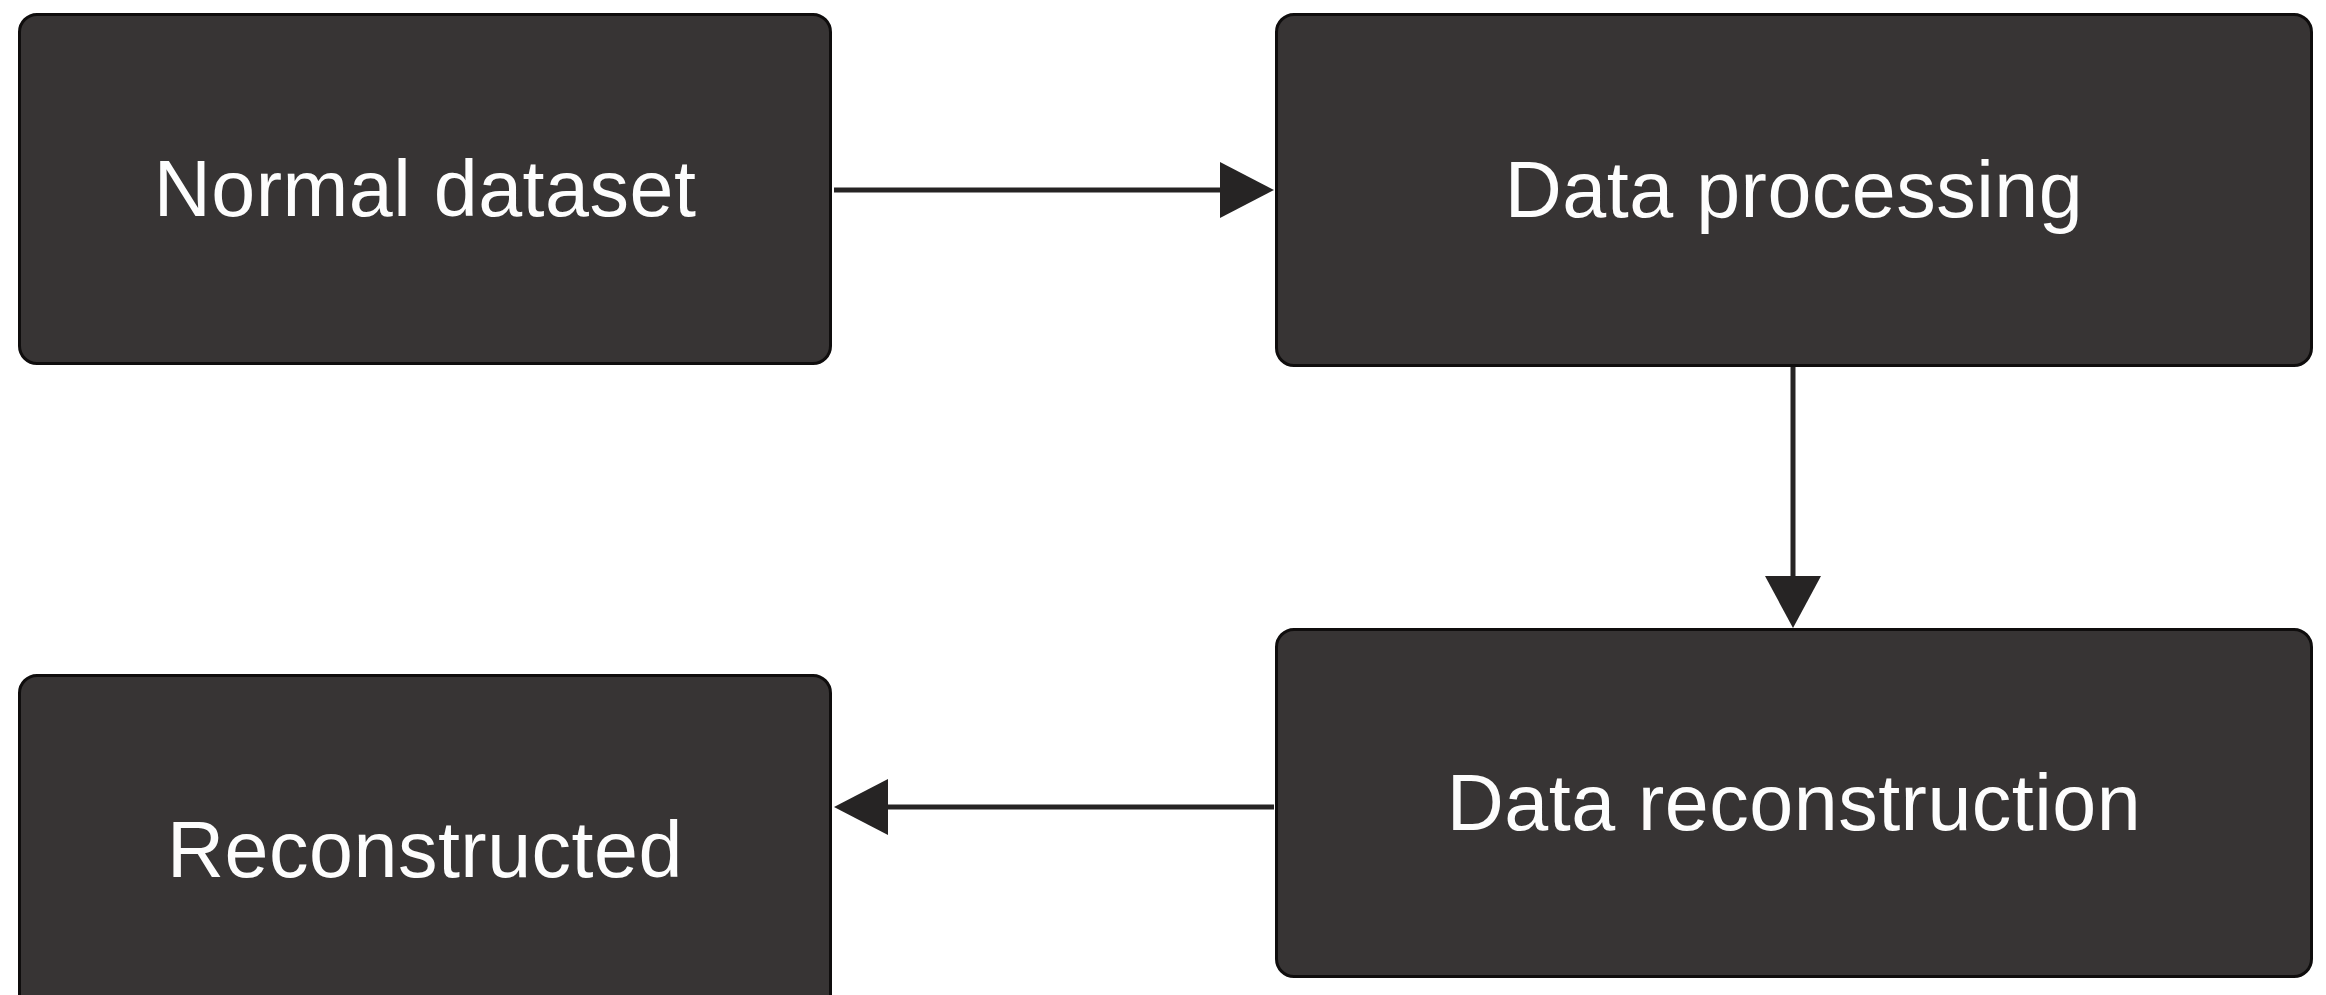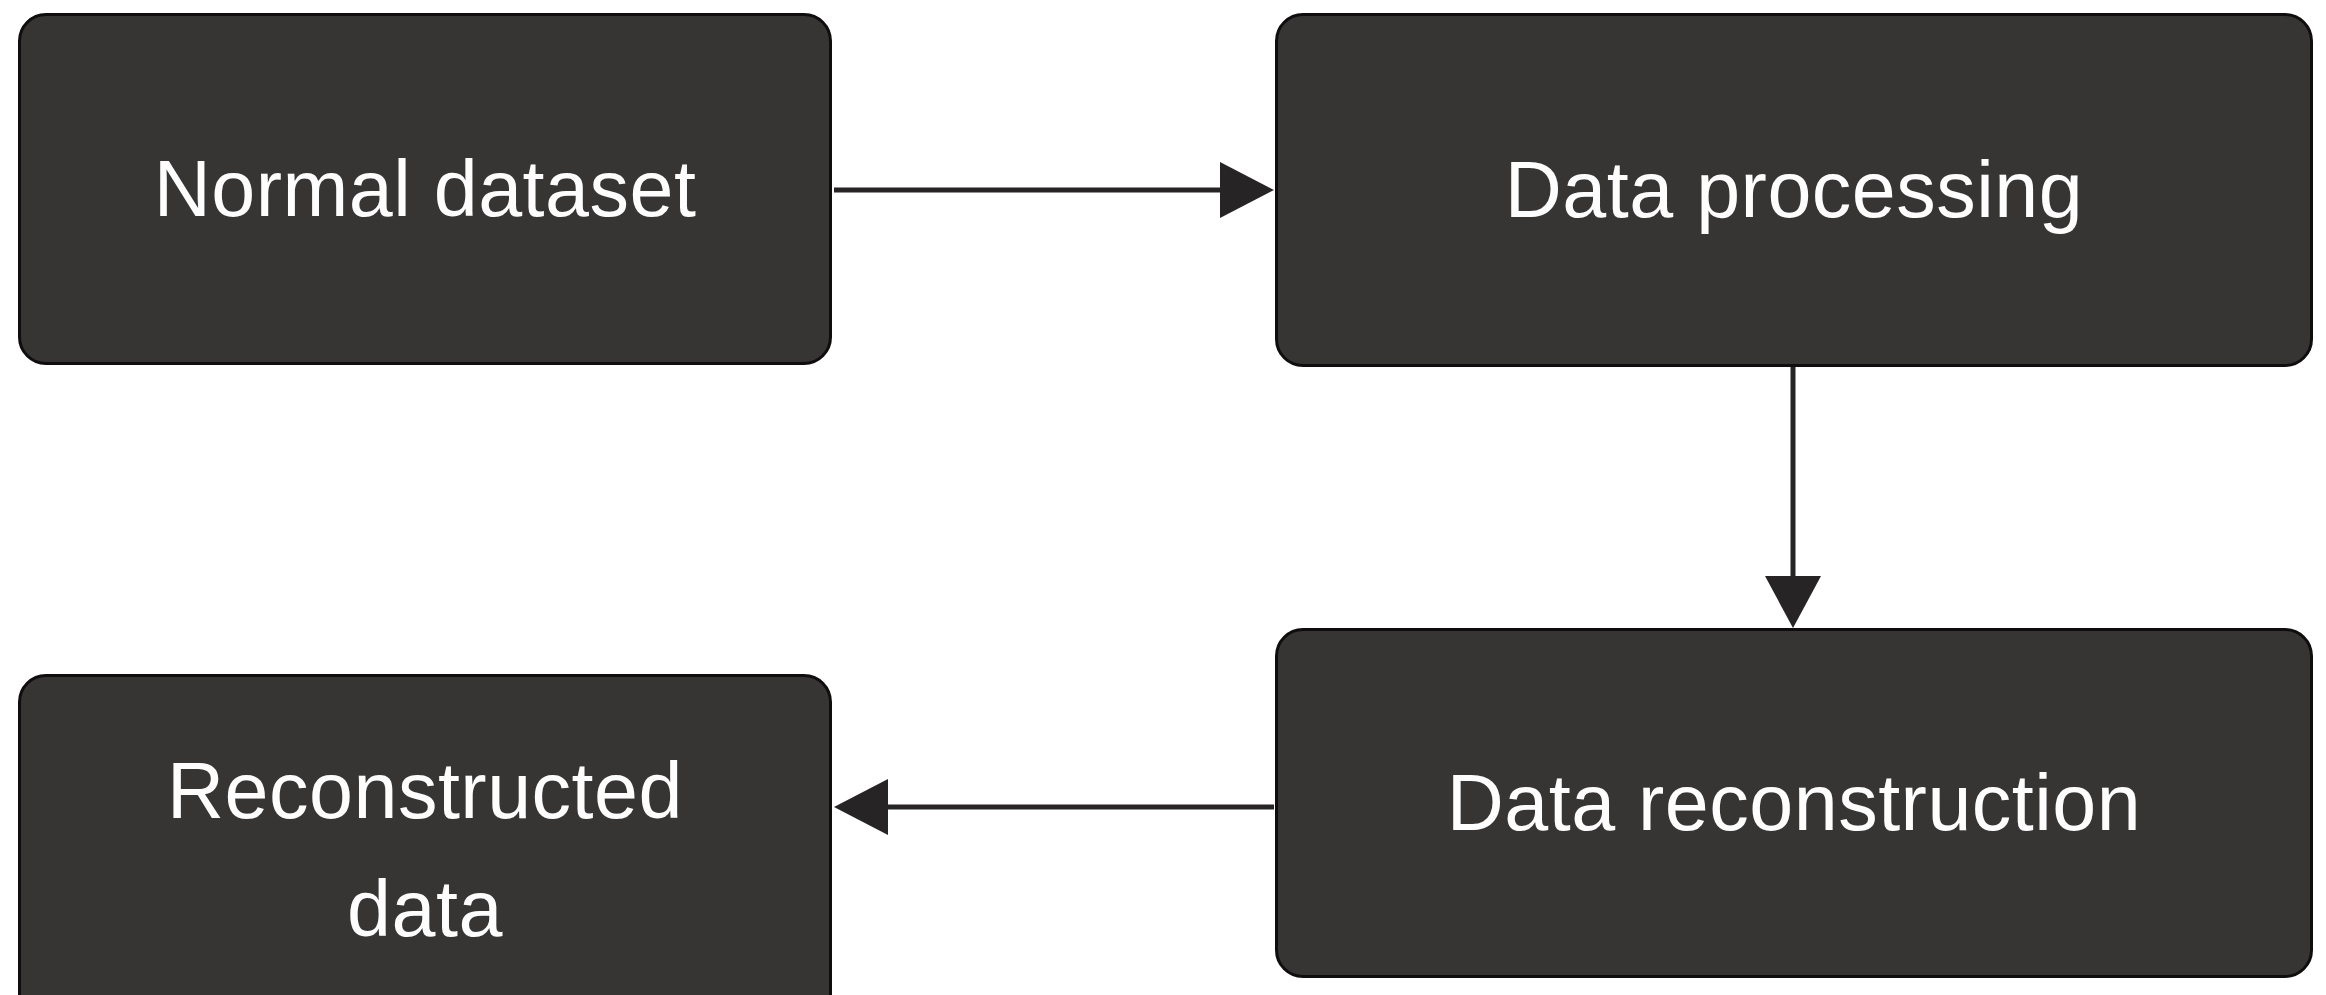--- a/index.html
+++ b/index.html
@@ -13,21 +13,21 @@
     height: 995px;
     background: var(--bg-color, #ffffff);
     font-family: "Liberation Sans", "DejaVu Sans", sans-serif;
     overflow: hidden;
   }
   .node {
     position: absolute;
     box-sizing: border-box;
     background: var(--node-fill, #373434);
     border: 3px solid var(--node-border, #0f0d0d);
-    border-radius: 28px;
+    border-radius: 19px;
     display: flex;
     flex-direction: column;
     align-items: center;
     justify-content: center;
     color: var(--node-text, #fdfdfd);
     font-size: 79px;
     line-height: 1.5;
     text-align: center;
     letter-spacing: 0.5px;
   }
@@ -62,21 +62,20 @@
   <div class="node node-normal-dataset">
     <span class="line">Normal dataset</span>
   </div>
 
   <div class="node node-data-processing">
     <span class="line">Data processing</span>
   </div>
 
   <div class="node node-reconstructed-data">
     <span class="line">Reconstructed</span>
-    <span class="line">data</span>
   </div>
 
   <div class="node node-data-reconstruction">
     <span class="line">Data reconstruction</span>
   </div>
 
   <svg class="arrows" viewBox="0 0 2326 995" xmlns="http://www.w3.org/2000/svg">
     <g>
       <line class="arrow-line" x1="834" y1="190" x2="1222" y2="190"></line>
       <polygon class="arrow-head" points="1220,162 1274,190 1220,218"></polygon>

